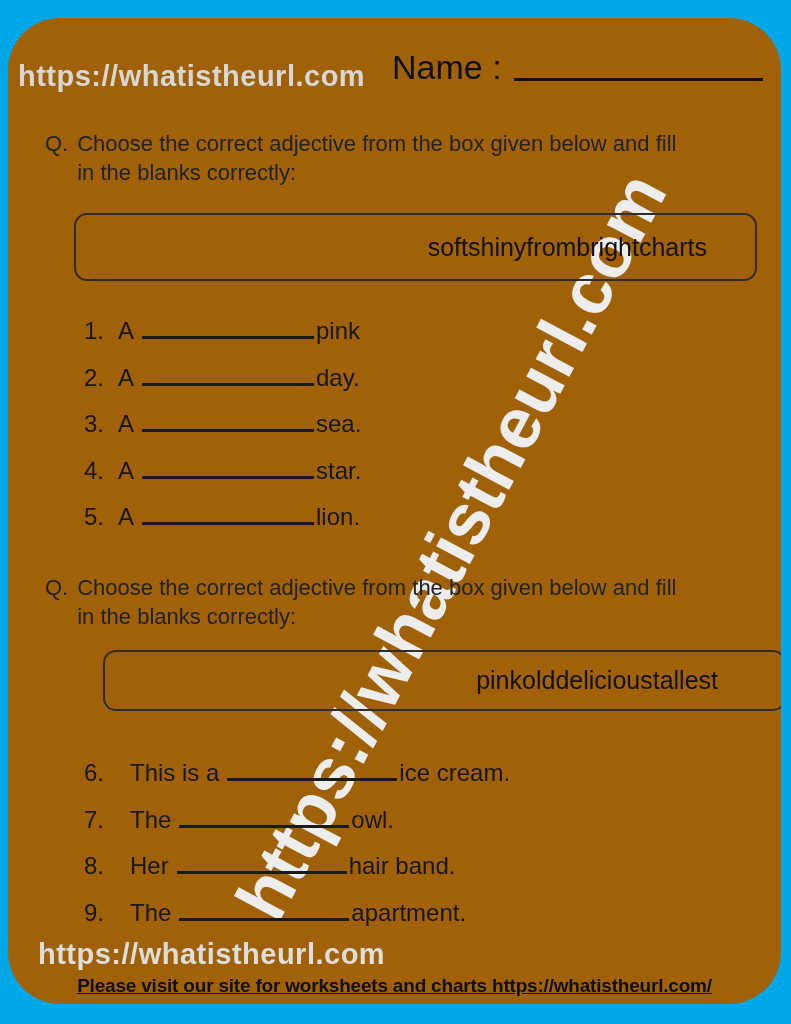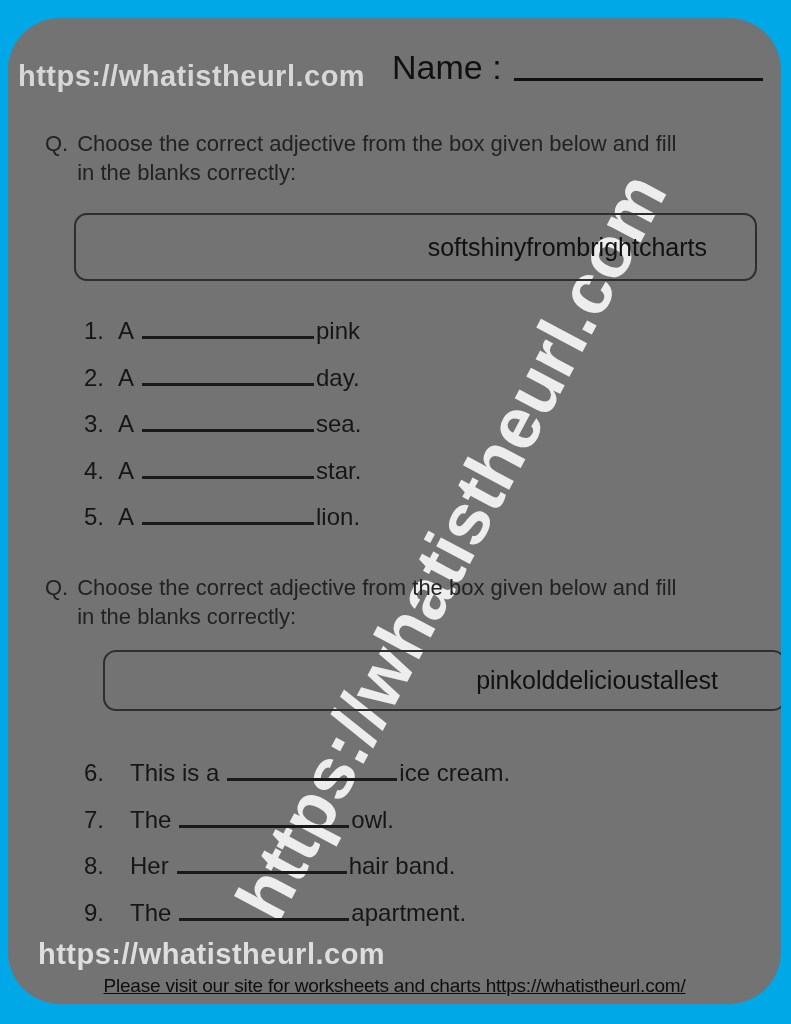--- a/index.html
+++ b/index.html
@@ -7,21 +7,21 @@
     width: 791px; height: 1024px;
     background: #00a8e8;
     font-family: "Liberation Sans", sans-serif;
     position: relative;
     overflow: hidden;
   }
   .page {
     position: absolute;
     left: 8px; top: 18px;
     width: 773px; height: 986px;
-    background: #737373;
+    background: #a16207;
     border-radius: 52px;
     overflow: hidden;
   }
   
   .wm { position: absolute; font-weight: 700; z-index: 0; white-space: nowrap; }
   .wm-top    { left: 10px;  top: 42px;  font-size: 29px; color: #d7d7d7; letter-spacing: 0.5px; }
   .wm-bottom { left: 30px;  top: 920px; font-size: 29px; color: #dedede; letter-spacing: 0.5px; }
   .wm-diag {
     left: -62px; top: 487px;
     width: 1010px; text-align: center;
@@ -66,21 +66,21 @@
   .blank {
     display: inline-block; width: 172px; height: 2px;
     border-bottom: 3px solid #1a1a1a;
   }
   .list2 .blank { width: 170px; }
   .after { margin-left: 2px; white-space: nowrap; }
   
   .footer {
     position: absolute; left: 0; right: 0; top: 957px; z-index: 1;
     text-align: center;
-    font-size: 19px; font-weight: 400; color: #0e0e0e;
+    font-size: 19px; font-weight: 700; color: #0e0e0e;
     text-decoration: underline;
     letter-spacing: -0.2px;
   }
 </style>
 </head>
 <body>
 
 <div class="page">
 
   <div class="wm wm-top">https://whatistheurl.com</div>

